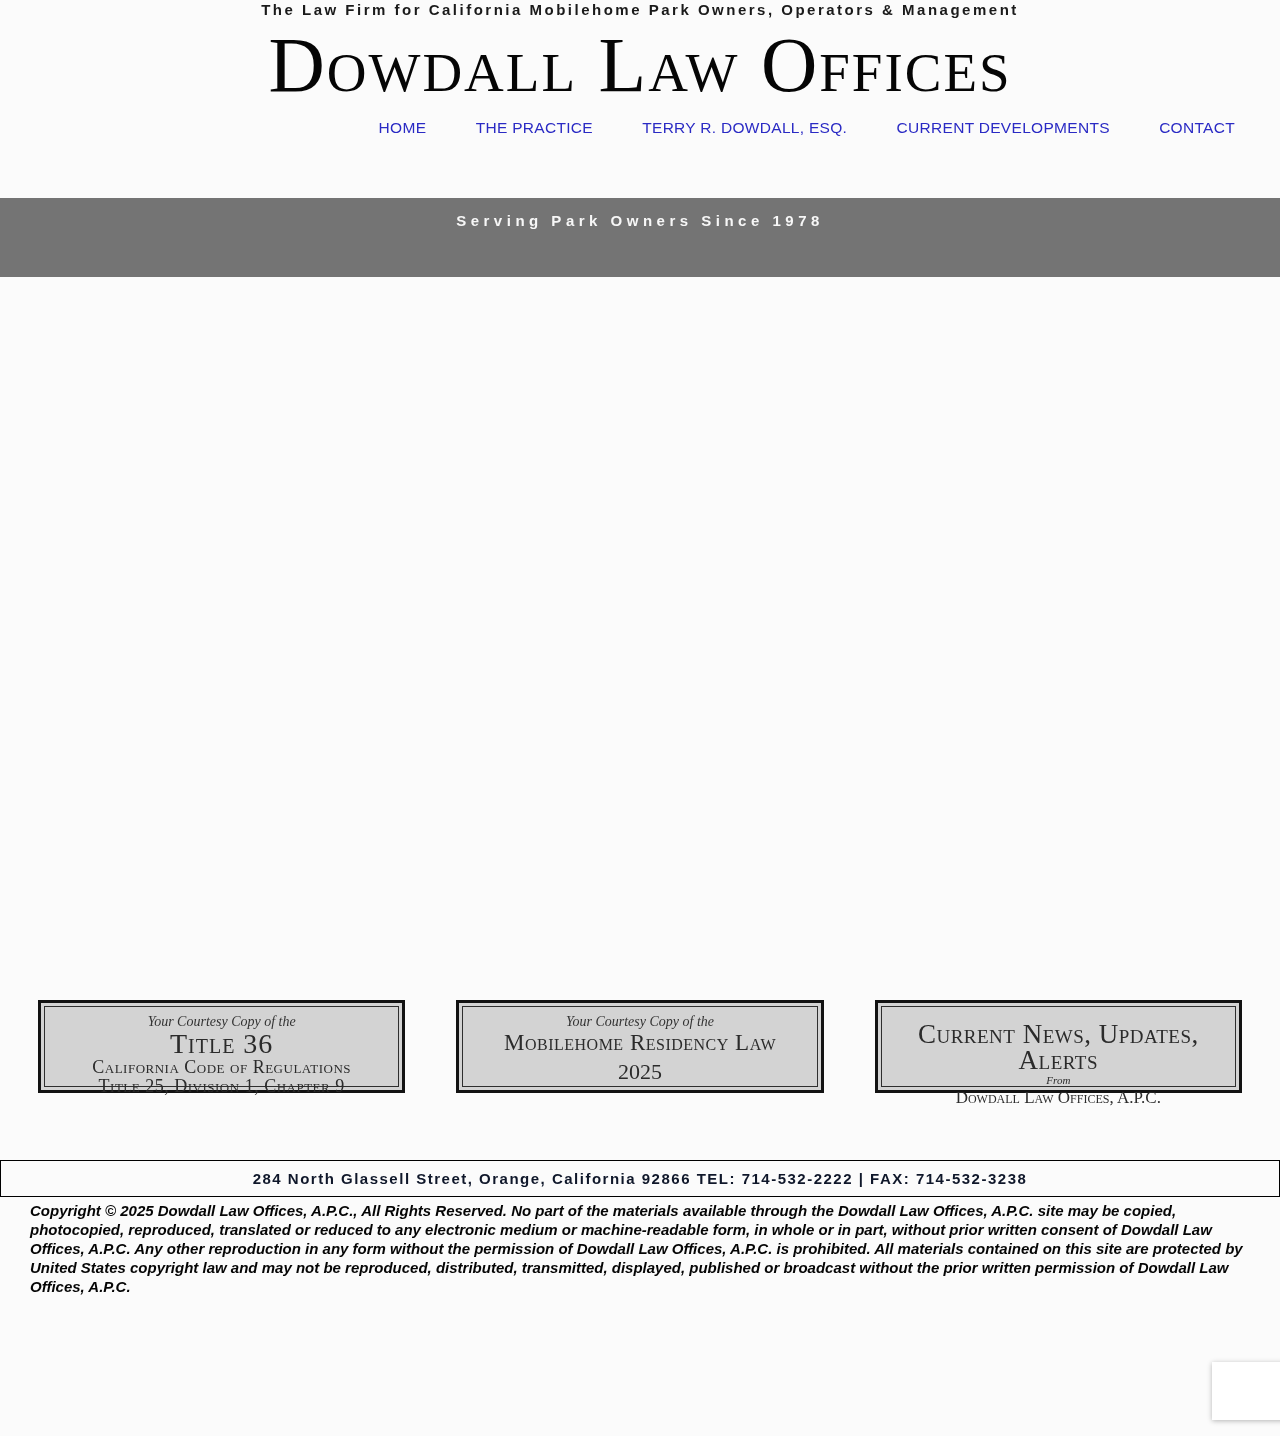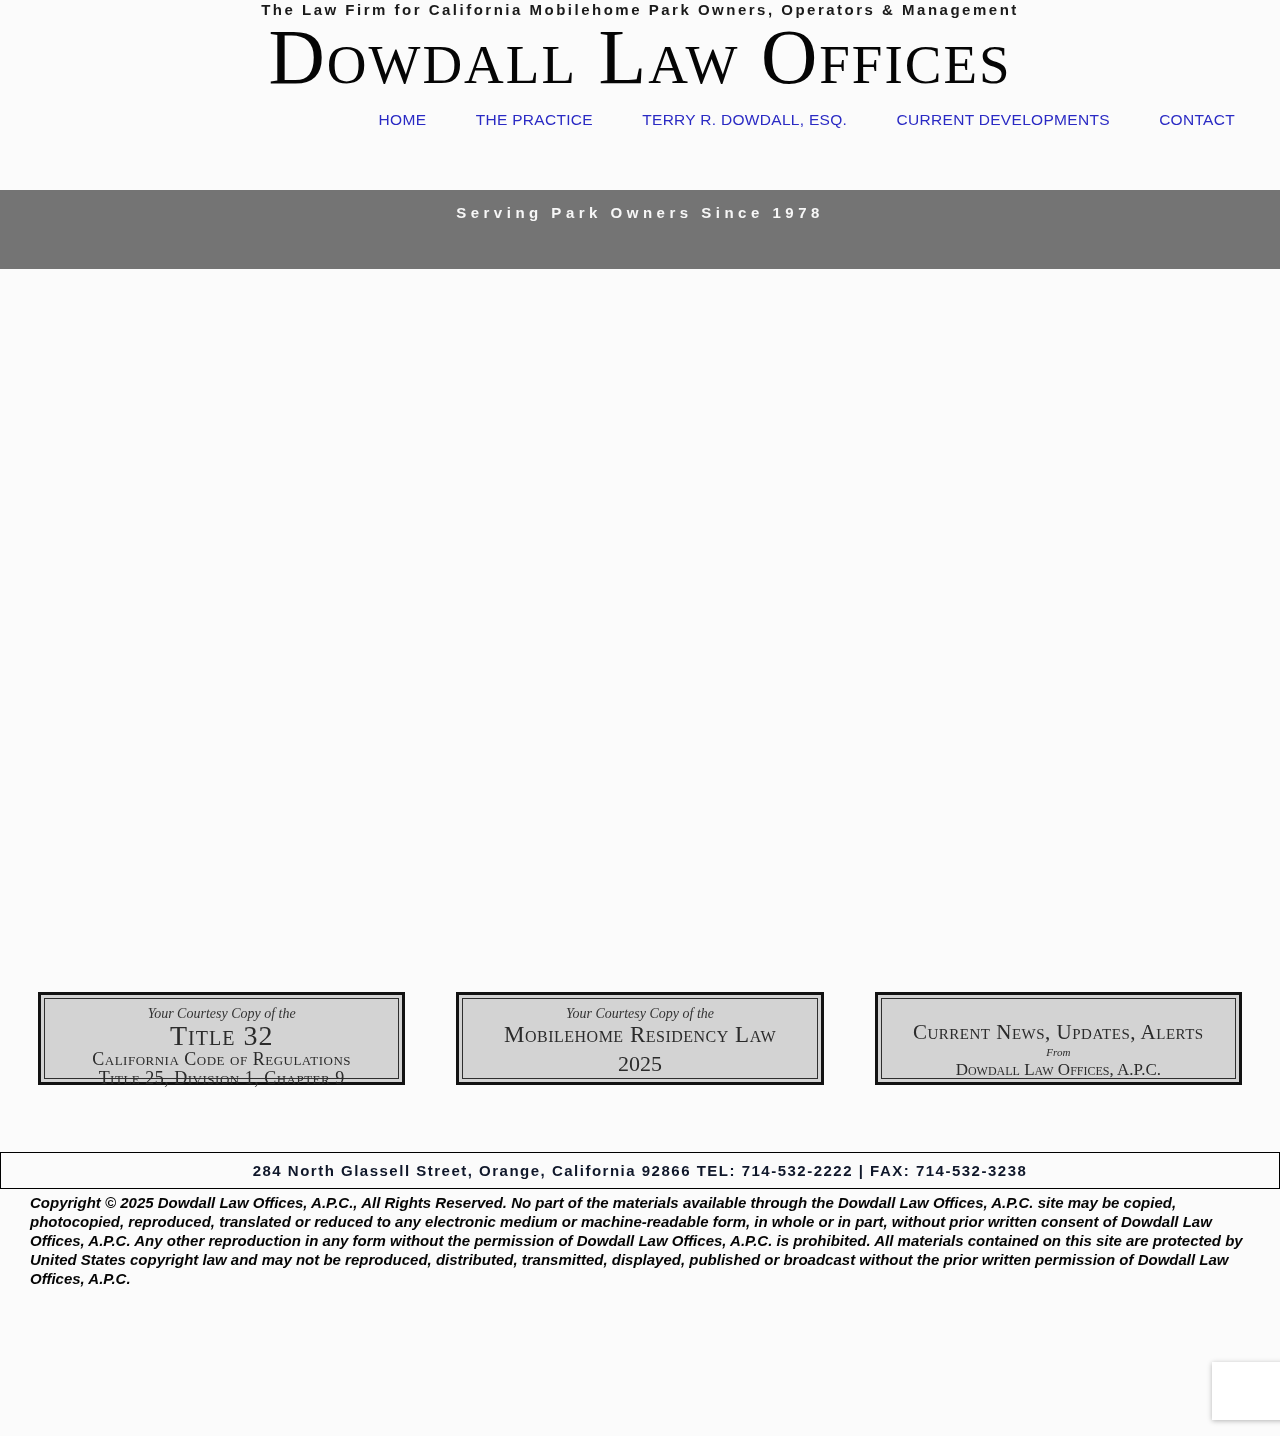--- a/index.html
+++ b/index.html
@@ -11,21 +11,21 @@
     color: #111;
   }
 
   
   header { text-align: center; }
   .tagline {
     font-size: 15px; line-height: 20px; font-weight: bold;
     letter-spacing: 2.5px; color: #1a1a1a;
   }
   .site-title {
-    margin-top: 0;
+    margin-top: 8px;
     font-family: "Liberation Serif", serif;
     font-variant: small-caps;
     font-weight: normal;
     font-size: 78px; line-height: 74px;
     letter-spacing: 2px;
     color: #050505;
   }
   .subtitle {
     margin-top: 6px;
     font-size: 20px; line-height: 24px;
@@ -53,21 +53,20 @@
 
   
   .content-spacer { height: 723px; }
 
   
   .cards {
     display: flex; gap: 51px;
     padding: 0 38px;
     height: 93px;
     align-items: stretch;
-    justify-content: flex-end;
   }
   .plaque {
     flex: 1;
     border: 3px solid #121212;
     background: #d3d3d3;
     cursor: pointer;
   }
   .plaque-inner {
     border: 1px solid #2e2e2e;
     margin: 3px;
@@ -78,21 +77,21 @@
     padding-top: 6px;
   }
   .plaque .eyebrow {
     font-style: italic; font-size: 14px; line-height: 17px; color: #333;
   }
   .sc { font-variant: small-caps; }
   .p1-title  { font-size: 28px; line-height: 28px; letter-spacing: 1px; }
   .p1-line   { font-size: 18px; line-height: 19px; letter-spacing: 0.5px; }
   .p2-title  { font-size: 23px; line-height: 26px; letter-spacing: 0.5px; }
   .p2-year   { font-size: 22px; line-height: 32px; }
-  .p3-title  { font-size: 21px; line-height: 26px; letter-spacing: 0.5px; margin-top: 14px; }
+  .p3-title  { font-size: 27px; line-height: 26px; letter-spacing: 0.5px; margin-top: 8px; }
   .p3-from   { font-style: italic; font-size: 11px; line-height: 15px; }
   .p3-line   { font-size: 17px; line-height: 19px; }
 
   
   .footer-gap { height: 67px; }
   .address-bar {
     border: 1px solid #000;
     width: 100%; height: 37px;
     text-align: center;
     font-weight: bold; font-size: 15px; line-height: 35px;
@@ -136,21 +135,21 @@
   <div class="banner-text">Serving Park Owners Since 1978</div>
 </div>
 
 <div class="content-spacer"></div>
 
 <div class="cards">
 
   <div class="plaque">
     <div class="plaque-inner">
       <div class="eyebrow">Your Courtesy Copy of the</div>
-      <div class="p1-title sc">Title 32</div>
+      <div class="p1-title sc">Title 36</div>
       <div class="p1-line sc">California Code of Regulations</div>
       <div class="p1-line sc">Title 25, Division 1, Chapter 9</div>
     </div>
   </div>
 
   <div class="plaque">
     <div class="plaque-inner">
       <div class="eyebrow">Your Courtesy Copy of the</div>
       <div class="p2-title sc">Mobilehome Residency Law</div>
       <div class="p2-year">2025</div>

